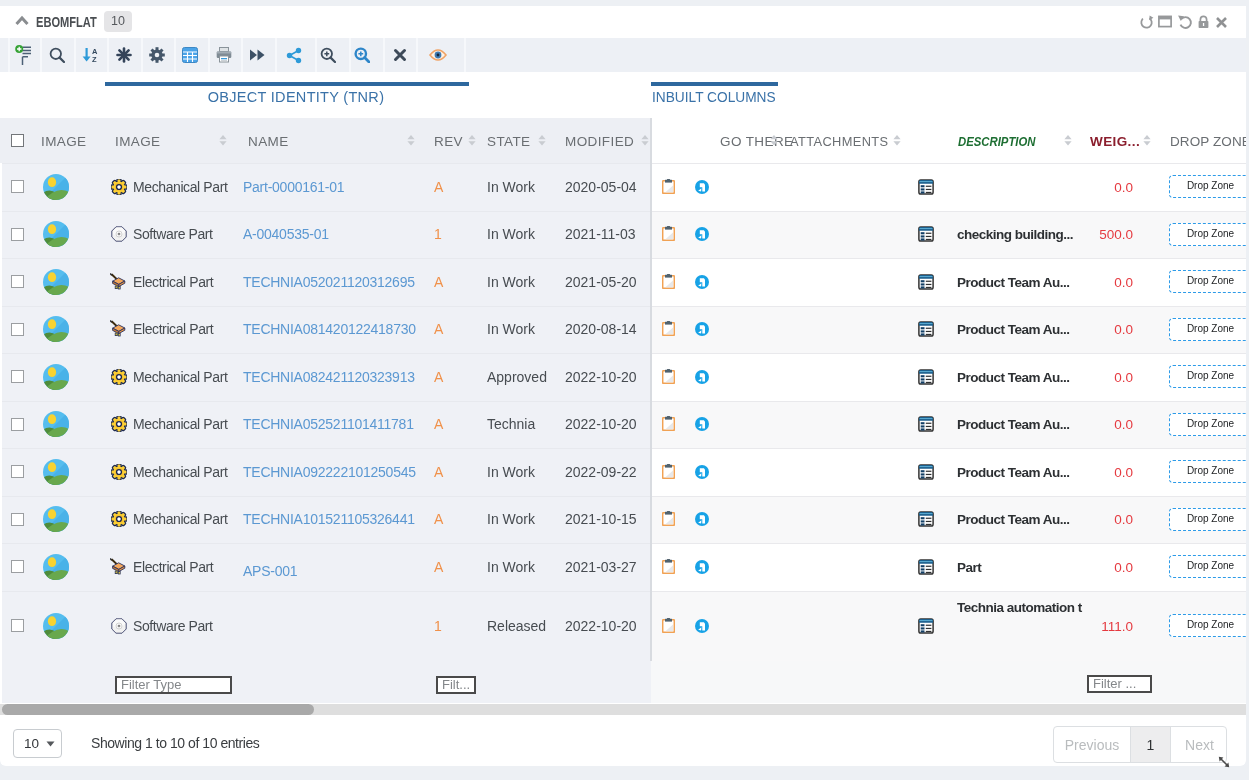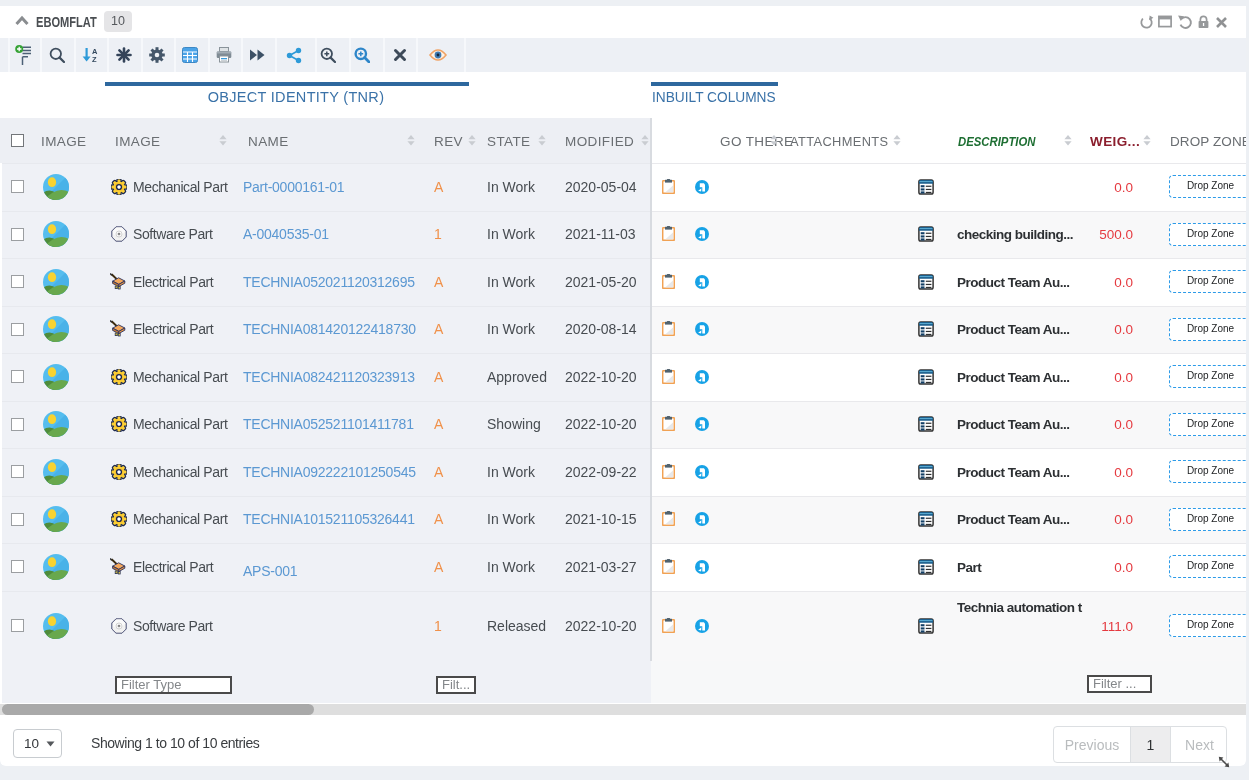--- a/index.html
+++ b/index.html
@@ -486,21 +486,21 @@
         <rect x="-2.1" y="-8" width="4.2" height="4.5" rx="1.2" transform="rotate(270)" fill="#fbcf35" stroke="#1c2950" stroke-width="1.2"></rect>
         <rect x="-2.1" y="-8" width="4.2" height="4.5" rx="1.2" transform="rotate(315)" fill="#fbcf35" stroke="#1c2950" stroke-width="1.2"></rect>
         <circle r="5.6" fill="#fbcf35"></circle>
         <rect x="-3.6" y="-3.6" width="7.2" height="7.2" rx="1.5" fill="#f4b929"></rect>
         <circle r="2.4" fill="#fff" stroke="#1c2950" stroke-width="1.4"></circle>
       </g>
     </svg>
 <div class="cell typ" style="left:133px;top:416.25px;">Mechanical Part</div>
 <div class="cell link" style="left:243px;top:416.25px;">TECHNIA052521101411781</div>
 <div class="cell rev" style="left:434px;top:416.25px;">A</div>
-<div class="cell" style="left:487px;top:416.25px;">Showing</div>
+<div class="cell" style="left:487px;top:416.25px;">Technia</div>
 <div class="cell" style="left:565px;top:416.25px;">2022-10-20</div>
 <svg style="position:absolute;left:662px;top:416.25px;" width="13" height="15" viewBox="0 0 13 15">
       <rect x="0.7" y="1.8" width="11.6" height="12.5" rx="0.5" fill="#fff" stroke="#f1a254" stroke-width="1.5"></rect>
       <path d="M11 6.5 L11 13.2 L3.4 13.2 Z" fill="#e7e8ea"></path>
       <rect x="3" y="0.8" width="7" height="2.8" fill="#51626e"></rect>
       <rect x="4.8" y="0" width="3.4" height="1.4" rx="0.7" fill="#51626e"></rect>
     </svg>
 <svg style="position:absolute;left:695px;top:417.25px;" width="14" height="14" viewBox="0 0 14 14">
       <circle cx="7" cy="7" r="7" fill="#17a2e6"></circle>
       <path d="M4.8 3.3 L8.9 3.3 L10 4.8 L10 11.5 L7.3 11.5 L7.3 7.3 L4.8 7.3 Z" fill="#fff"></path>

